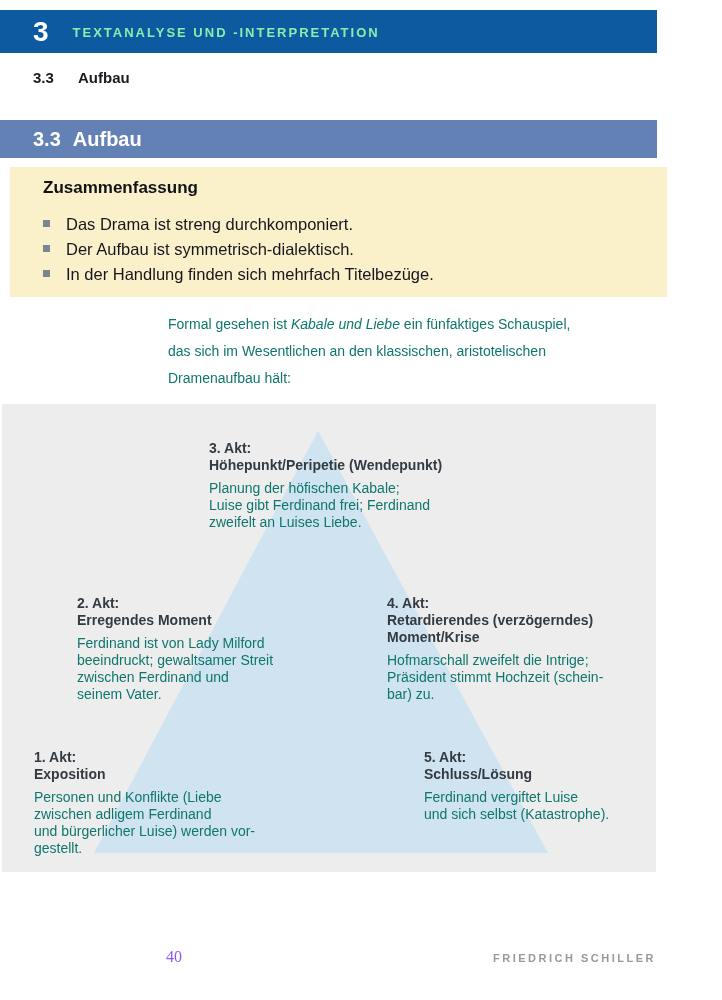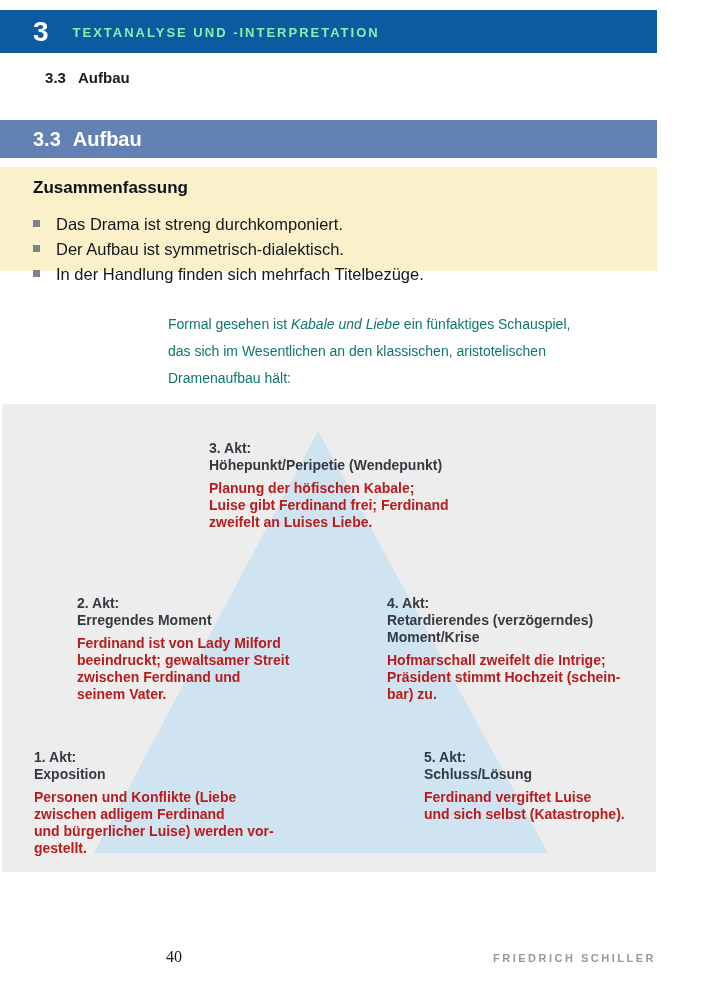--- a/index.html
+++ b/index.html
@@ -22,39 +22,39 @@
     margin-left: 33px; line-height: 1;
   }
   .chapter-title {
     color: #86efac; font-size: 13px; font-weight: bold;
     letter-spacing: 2px; margin-left: 24px; padding-top: 2px;
   }
 
   
   .breadcrumb {
     position: absolute; left: 33px; top: 69px;
-    font-size: 15px; font-weight: bold; color: #1a1a20; text-align: center;
+    font-size: 15px; font-weight: bold; color: #1a1a20;
   }
   .breadcrumb .bc-num { display: inline-block; width: 45px; }
 
   
   .section-bar {
     position: absolute; left: 0; top: 120px; width: 657px; height: 38px;
     background: #6381b5; display: flex; align-items: center;
   }
   .section-bar .sec-num {
     color: #ffffff; font-size: 20px; font-weight: bold; margin-left: 33px;
   }
   .section-bar .sec-title {
     color: #ffffff; font-size: 20px; font-weight: bold; margin-left: 12px;
   }
 
   
   .summary-box {
-    position: absolute; left: 0; top: 167px; width: 657px; height: 104px;
+    position: absolute; left: 10px; top: 167px; width: 657px; height: 130px;
     background: #faf1ca;
   }
   .summary-title {
     position: absolute; left: 33px; top: 11px;
     font-size: 17px; font-weight: bold; color: #111118;
   }
   .summary-list { position: absolute; left: 33px; top: 45px; list-style: none; }
   .summary-list li {
     display: flex; align-items: baseline;
     font-size: 16.5px; line-height: 25px; color: #16161e;
@@ -76,33 +76,33 @@
   .diagram {
     position: absolute; left: 2px; top: 404px; width: 654px; height: 468px;
     background: #ededed;
   }
   .pyramid-svg { position: absolute; left: 0; top: 0; }
 
   .act { position: absolute; font-size: 14px; line-height: 17px; }
   .act-title {
     font-weight: bold; color: #333a42; white-space: pre-line; margin-bottom: 6px;
   }
-  .act-body { color: #b91c1c; white-space: pre-line; font-weight: bold; }
+  .act-body { color: #0f766e; white-space: pre-line; }
 
   .act-3 { left: 207px; top: 36px; }
   .act-2 { left: 75px;  top: 191px; }
   .act-4 { left: 345px; top: 191px; margin-left: 40px; }
   .act-1 { left: 32px;  top: 345px; }
   .act-5 { left: 422px; top: 345px; }
 
   
   .footer-page {
     position: absolute; left: 166px; top: 948px;
     font-family: "Liberation Serif", serif;
-    font-size: 16px; color: #0f172a;
+    font-size: 16px; color: #8b5cf6;
   }
   .footer-author {
     position: absolute; top: 952px; right: 66px;
     font-size: 11px; letter-spacing: 2.5px; color: #97999c; font-weight: bold;
   }
 </style>
 </head>
 <body>
 
 <div class="page">

